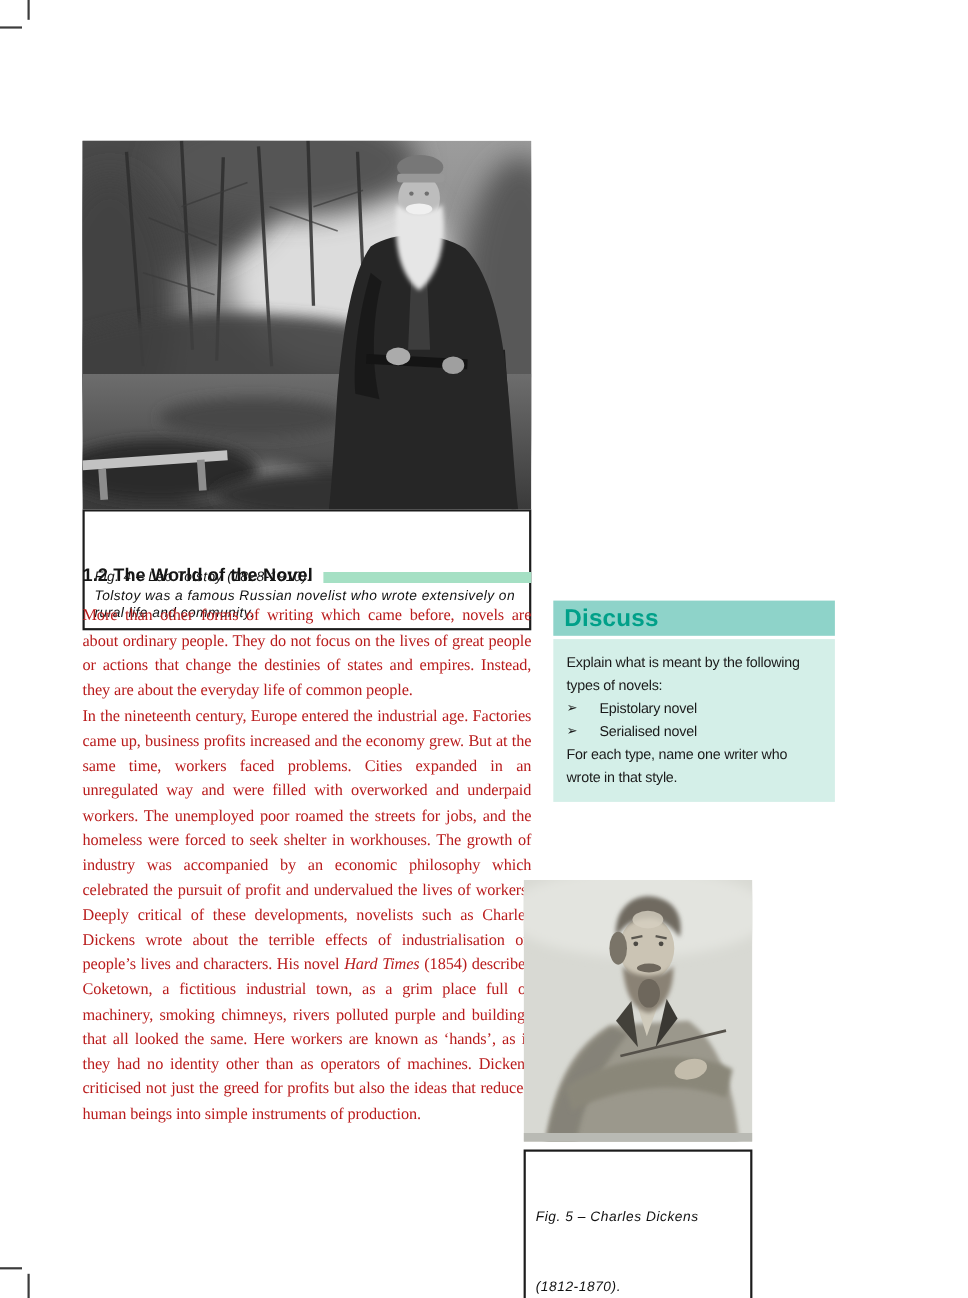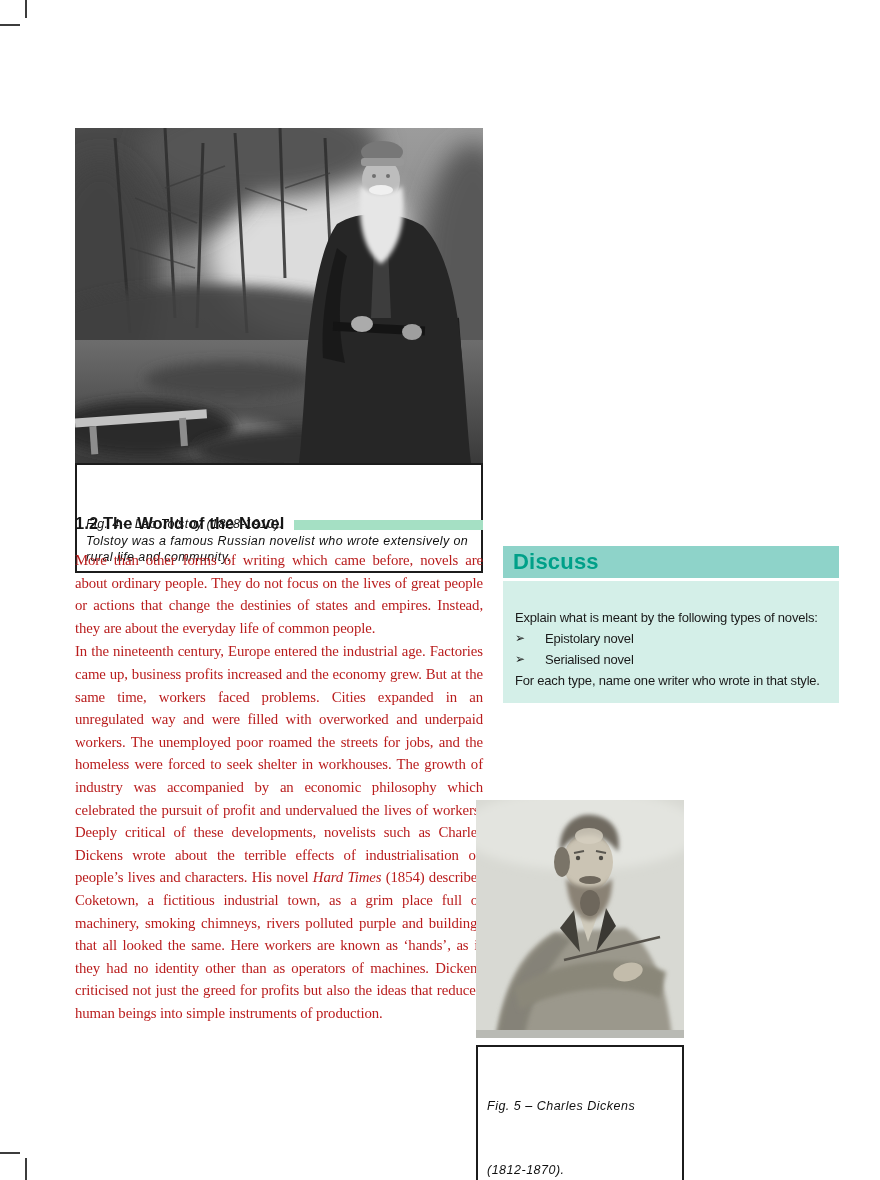--- a/index.html
+++ b/index.html
@@ -41,31 +41,31 @@
   .head-bar{flex:1;height:10px;background:var(--heading-bar);margin-left:9px;margin-top:2px;}
   .body-para{
     font-family:"Liberation Serif",serif;font-size:14.8px;line-height:22.6px;
     text-align:justify;color:#b91c1c;letter-spacing:-.1px;
   }
   .body-para.p1{margin-top:16px;}
   .body-para.p2{margin-top:1px;}
   .italic{font-style:italic;}
 
   
-  .discuss{position:absolute;left:503px;top:546px;width:336px;}
+  .discuss{position:absolute;left:503px;top:546px;width:256px;}
   .discuss-header{
     background:var(--discuss-header-bg);height:32px;display:flex;align-items:center;
     padding-left:10px;
   }
   .discuss-header .title{
     color:var(--discuss-title);font-weight:bold;font-size:22px;letter-spacing:.2px;
   }
   .discuss-body{
     margin-top:3px;background:var(--discuss-body-bg);
-    padding:26px 11px 12px 12px;
+    padding:10px 11px 12px 12px;
     font-size:13px;line-height:21px;letter-spacing:-.2px;color:#1a1a1a;
   }
   .discuss-list{margin:0;}
   .discuss-item{display:flex;}
   .discuss-item .glyph{width:30px;flex:0 0 30px;font-size:12px;}
   .figure-dickens{position:absolute;left:476px;top:800px;width:208px;}
   .figure-dickens .caption-box{margin-top:7px;letter-spacing:.5px;}
 </style>
 </head>
 <body>

